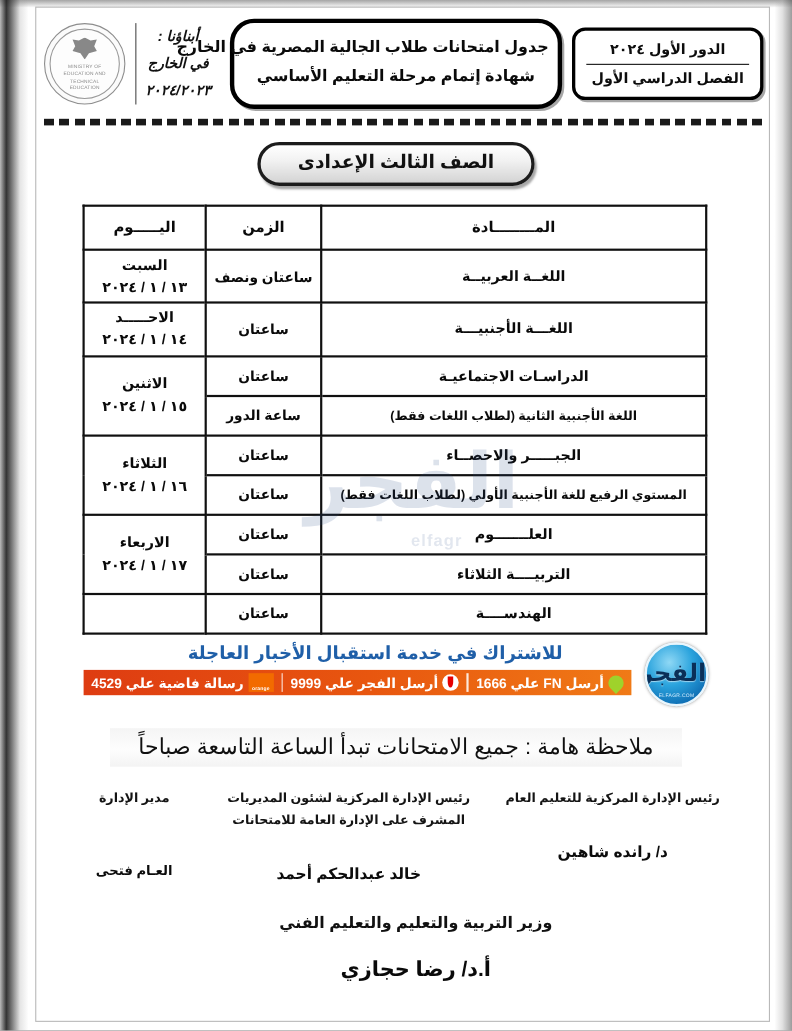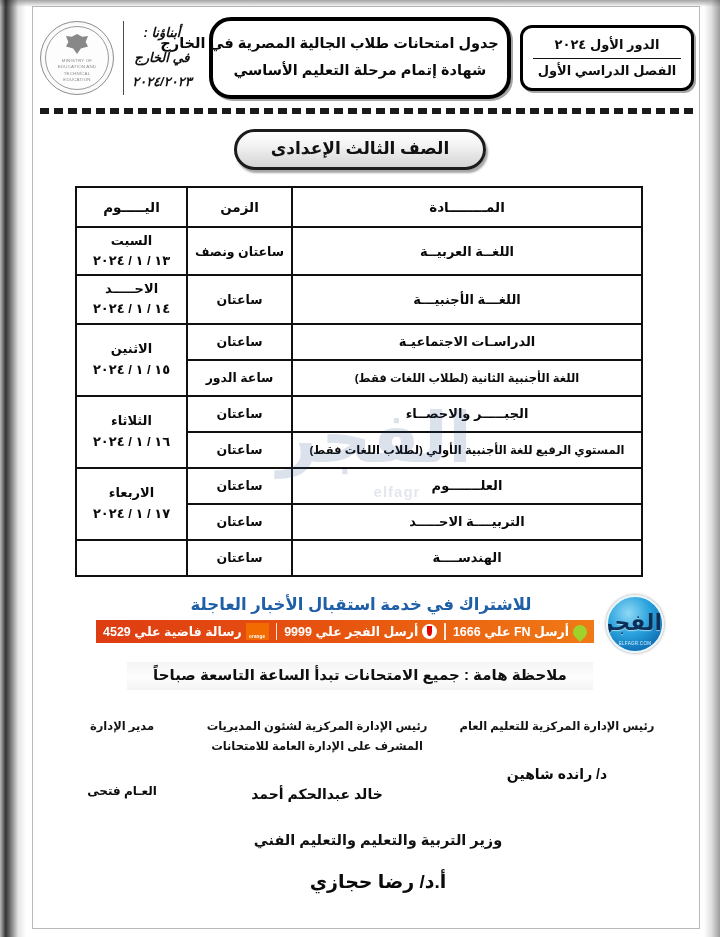--- a/index.html
+++ b/index.html
@@ -250,26 +250,25 @@
   }
   .watermark .wm-sub {
     font-size: 15px;
     letter-spacing: 1px;
     opacity: .85;
   }
 
   
   .promo {
     position: absolute;
-    left: 96px;
+    left: 76px;
     top: 584px;
     width: 568px;
     height: 54px;
     z-index: 20;
-    margin-top: 11px;
   }
   .promo-headline {
     position: absolute;
     top: 0; right: 78px; left: 40px;
     text-align: center;
     font-size: 16.5px;
     font-weight: bold;
     color: #1f5fa8;
     text-shadow: 0 0 2px rgba(255,255,255,.95), 0 0 5px rgba(255,255,255,.9);
     white-space: nowrap;
@@ -367,22 +366,22 @@
 
   
   .note {
     position: absolute;
     top: 662px; left: 0; right: 0;
     text-align: center;
   }
   .note-inner {
     display: inline-block;
     padding: 4px 26px 6px;
-    font-size: 15px;
-    font-weight: bold;
+    font-size: 20px;
+    font-weight: normal;
     color: #101010;
     background: linear-gradient(to bottom,
       rgba(236,236,236,.55) 0%, rgba(248,248,248,.25) 55%, rgba(232,232,232,.5) 100%);
     white-space: nowrap;
   }
 
   
   .signatures {
     position: absolute;
     top: 716px;
@@ -532,21 +531,21 @@
           </tr>
           <tr class="inner-split">
             <td class="subject">العلـــــــوم</td>
             <td class="time">ساعتان</td>
             <td class="day" rowspan="2">
               <div>الاربعاء</div>
               <div>١٧ / ١ / ٢٠٢٤</div>
             </td>
           </tr>
           <tr>
-            <td class="subject">التربيــــة الاحـــــد</td>
+            <td class="subject">التربيــــة الثلاثاء</td>
             <td class="time">ساعتان</td>
           </tr>
           <tr>
             <td class="subject">الهندســــة</td>
             <td class="time">ساعتان</td>
             <td class="day" rowspan="1">
               <div></div>
               <div></div>
             </td>
           </tr>

